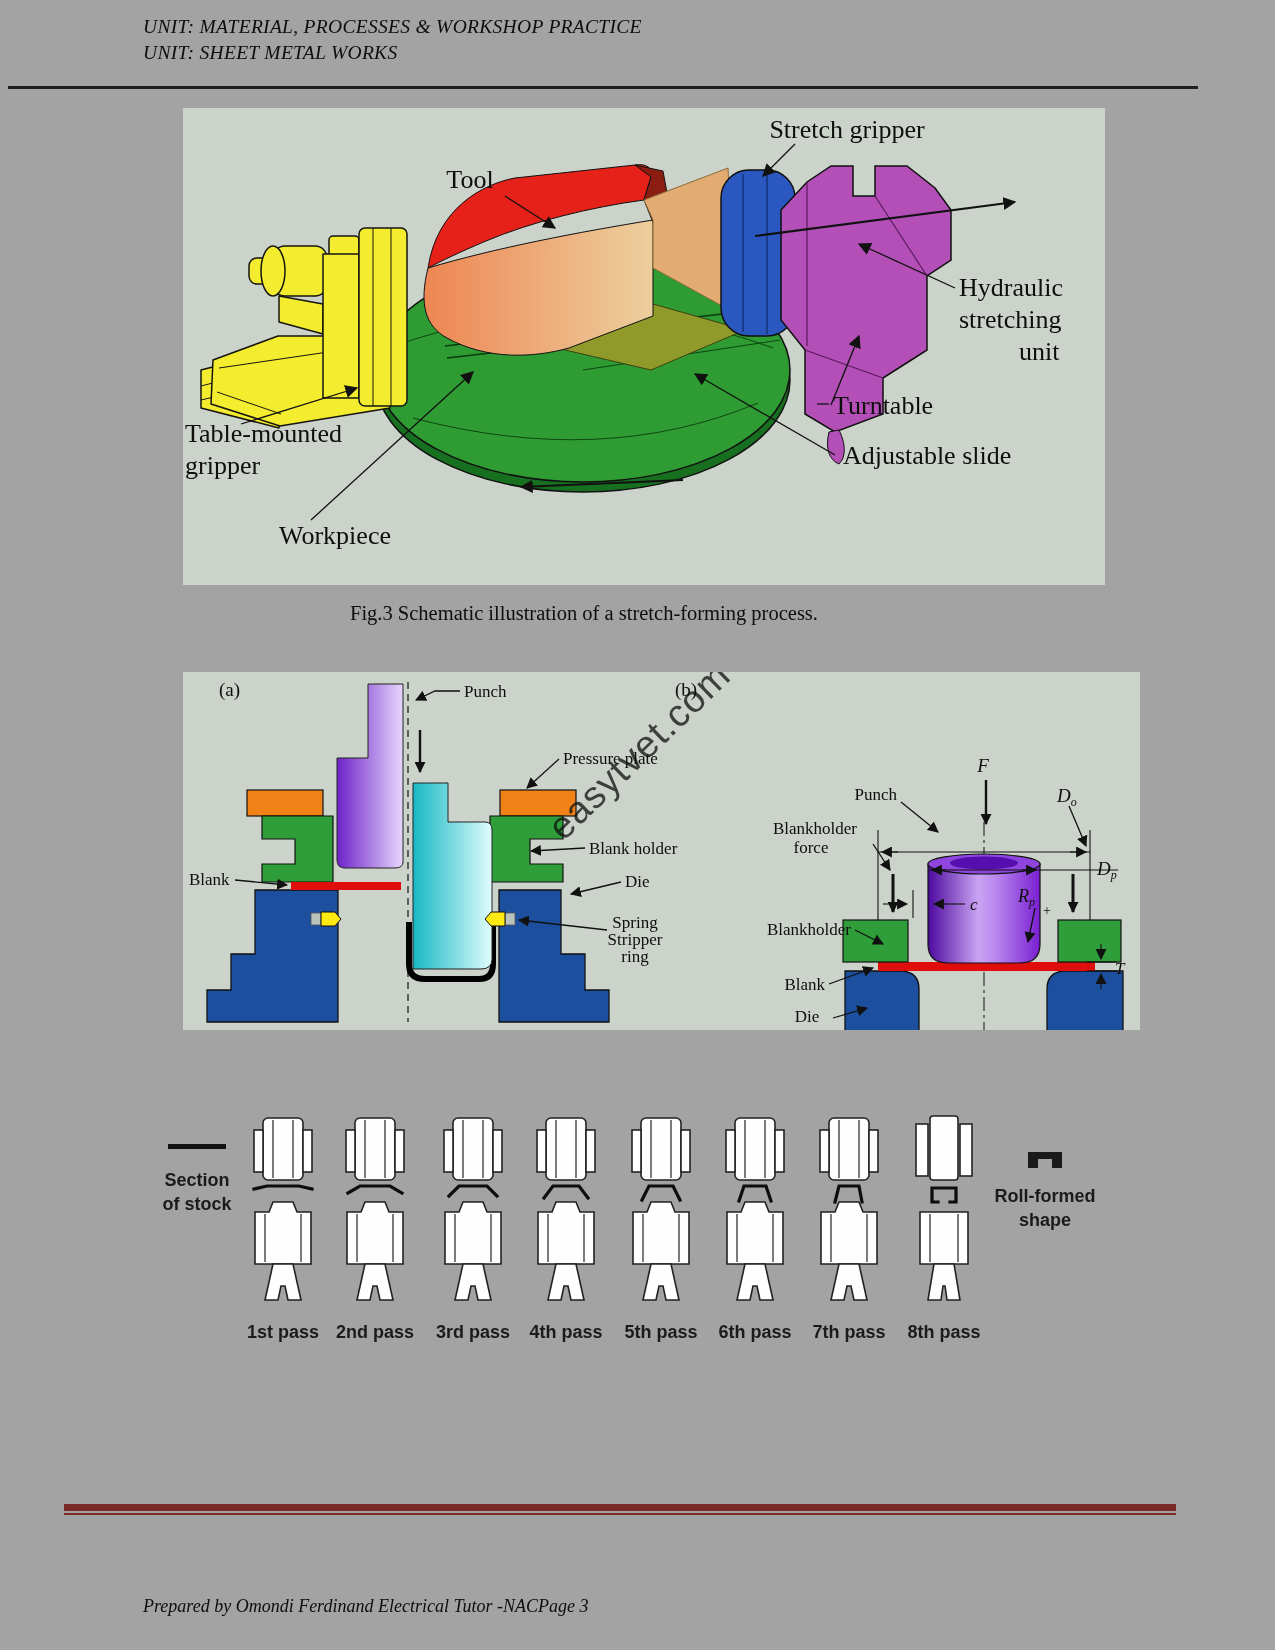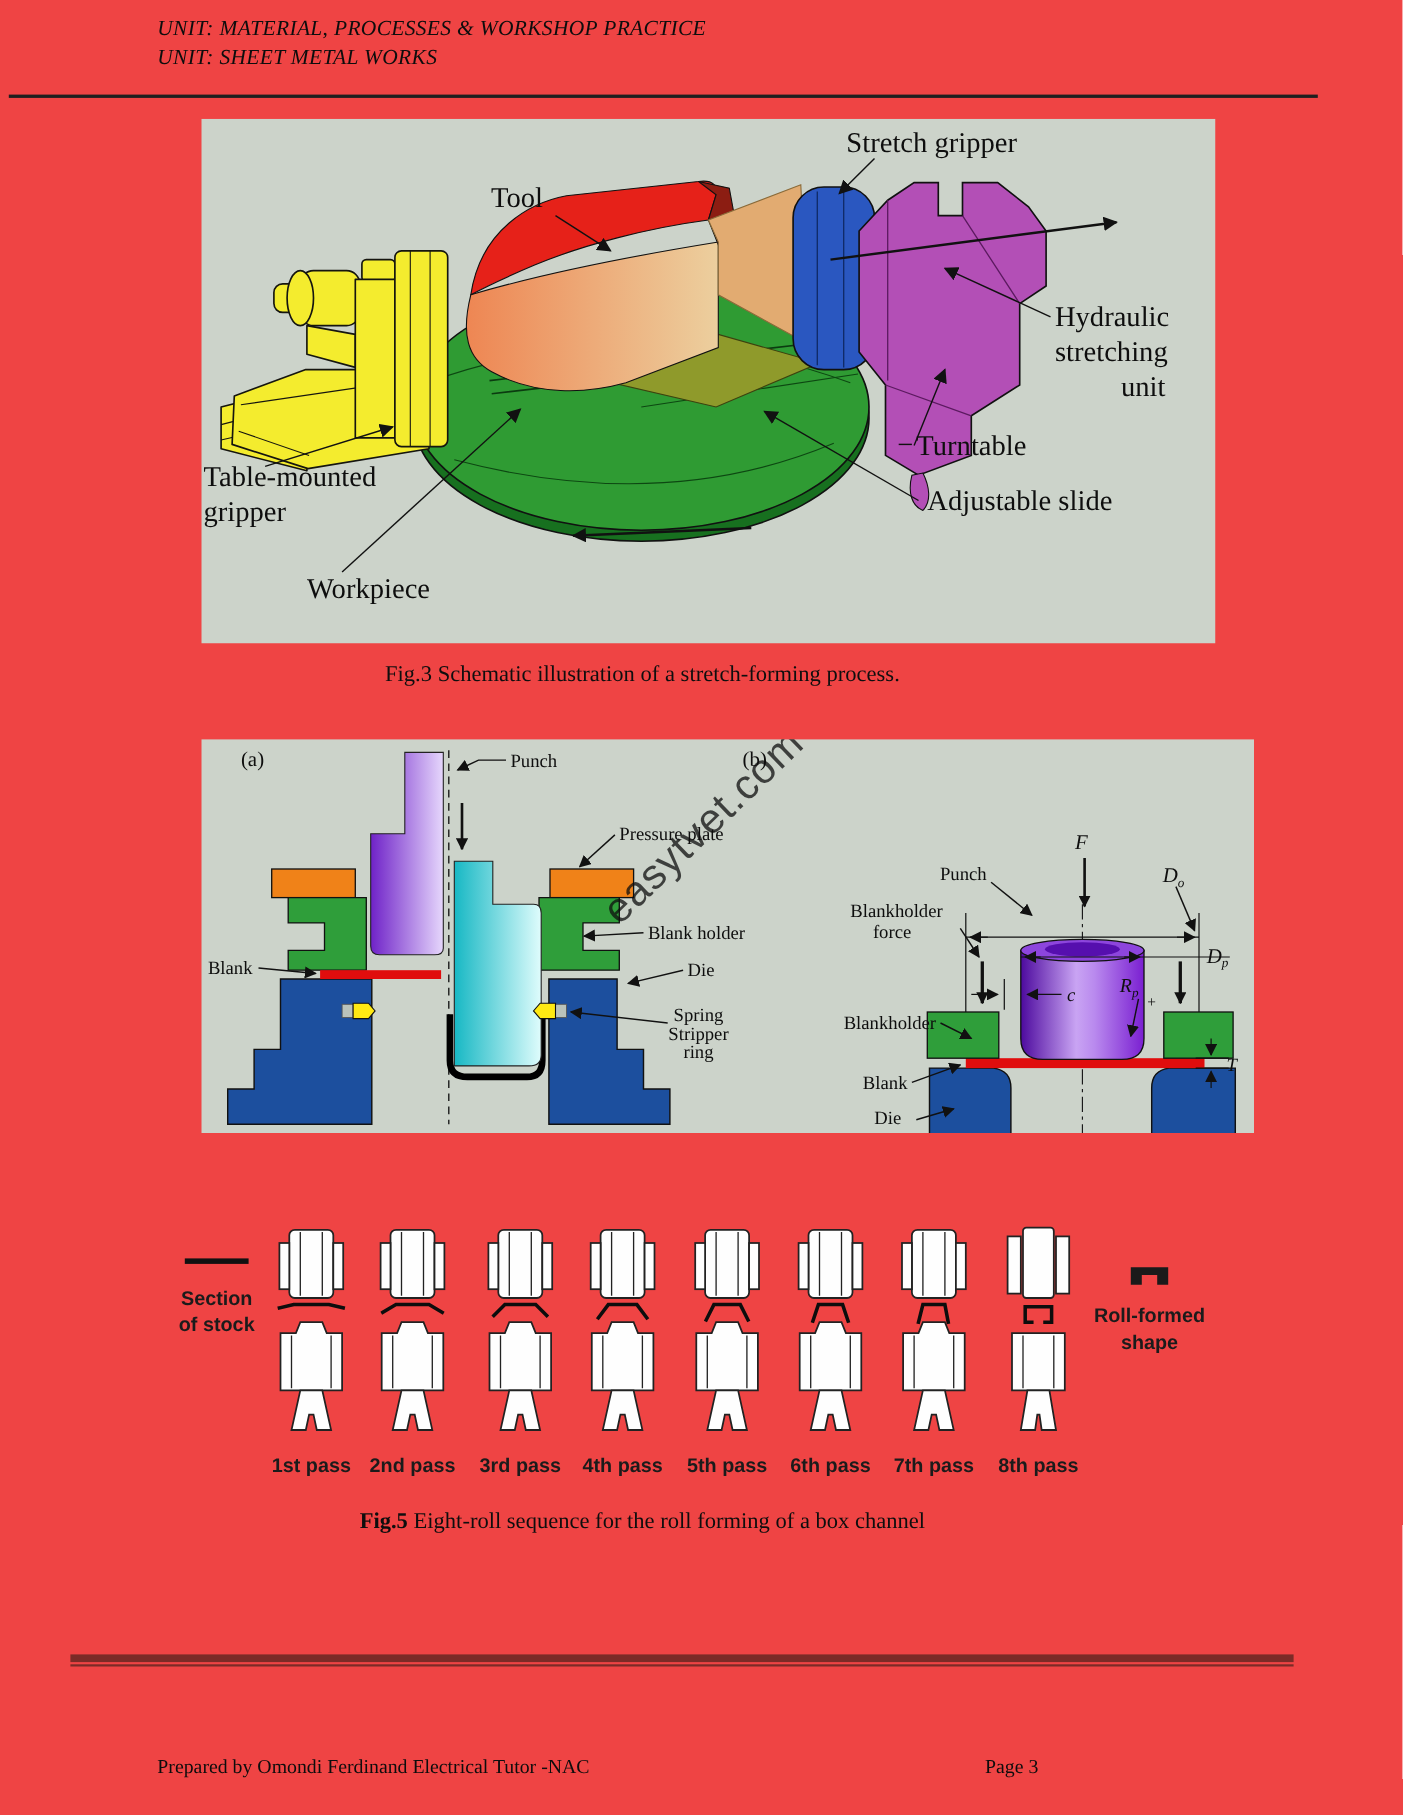--- a/index.html
+++ b/index.html
@@ -1,16 +1,16 @@
 <!DOCTYPE html>
 <html><head>
 <meta charset="utf-8">
 <style>
   html,body{margin:0;padding:0;background:#ffffff;}
-  .page{position:relative;width:1275px;height:1650px;background:#ef4444;overflow:hidden;
+  .page{position:relative;width:1275px;height:1650px;background:#a3a3a3;overflow:hidden;
         font-family:"Liberation Serif",serif;color:#111;}
   .doc-header{position:absolute;top:14px;left:143px;font-style:italic;font-size:19.5px;
               line-height:26px;letter-spacing:.3px;color:#0d0d0d;}
   .header-rule{position:absolute;top:86px;left:8px;width:1190px;height:3px;background:#1f1f1f;}
   .figure-box{position:absolute;}
   .caption{position:absolute;left:0;width:1168px;text-align:center;font-size:20.5px;color:#0e0e0e;}
   .caption .bold{font-weight:bold;}
   svg text{font-family:"Liberation Serif",serif;fill:#0e0e0e;}
   .lbl-big{font-size:26px;}
   .lbl-sm{font-size:17px;}
@@ -20,22 +20,22 @@
   .sans{font-family:"Liberation Sans",sans-serif;}
   .fig5-lbl{font-family:"Liberation Sans",sans-serif;font-size:18px;fill:#1b1b1b;}
   .roll{fill:#fefefe;stroke:#222;stroke-width:1.6;}
   .stock{fill:none;stroke:#0d0d0d;stroke-width:3.2;stroke-linecap:square;}
   .dimline{stroke:#111;stroke-width:1.1;fill:none;}
   .leader{stroke:#111;stroke-width:1.3;fill:none;}
   .footer-rule-wrap{position:absolute;top:1504px;left:64px;width:1112px;}
   .footer-rule-thick{height:7px;background:#7b2b27;}
   .footer-rule-thin{height:2px;background:#7b2b27;margin-top:2px;}
   .doc-footer{position:absolute;top:1596px;left:0;width:1144px;box-sizing:border-box;
-              padding:0 200px 0 143px;display:flex;justify-content:space-between;
-              font-size:18px;color:#0d0d0d;}
+              padding:0 200px 0 143px;display:flex;
+              font-style:italic;font-size:18px;color:#0d0d0d;}
 </style>
 </head>
 <body>
 
 <div class="page">
 
   <div class="doc-header">
     <div>UNIT: MATERIAL, PROCESSES &amp; WORKSHOP PRACTICE</div>
     <div>UNIT: SHEET METAL WORKS</div>
   </div>
@@ -370,23 +370,20 @@
       </g>
 
       <g>
         <path d="M888,44 H922 V60 H912 V51 H898 V60 H888 Z" fill="#1a1a1a"></path>
         <text class="fig5-lbl" x="905" y="94" text-anchor="middle">Roll-formed</text>
         <text class="fig5-lbl" x="905" y="118" text-anchor="middle">shape</text>
       </g>
     </svg>
   </div>
 
-  <div class="caption" style="top:1372px;">
-    <span class="bold">Fig.5</span><span> Eight-roll sequence for the roll forming of a box channel</span>
-  </div>
 
   <div class="footer-rule-wrap">
     <div class="footer-rule-thick"></div>
     <div class="footer-rule-thin"></div>
   </div>
   <div class="doc-footer">
     <span>Prepared by Omondi Ferdinand Electrical Tutor -NAC</span>
     <span>Page 3</span>
   </div>
 

